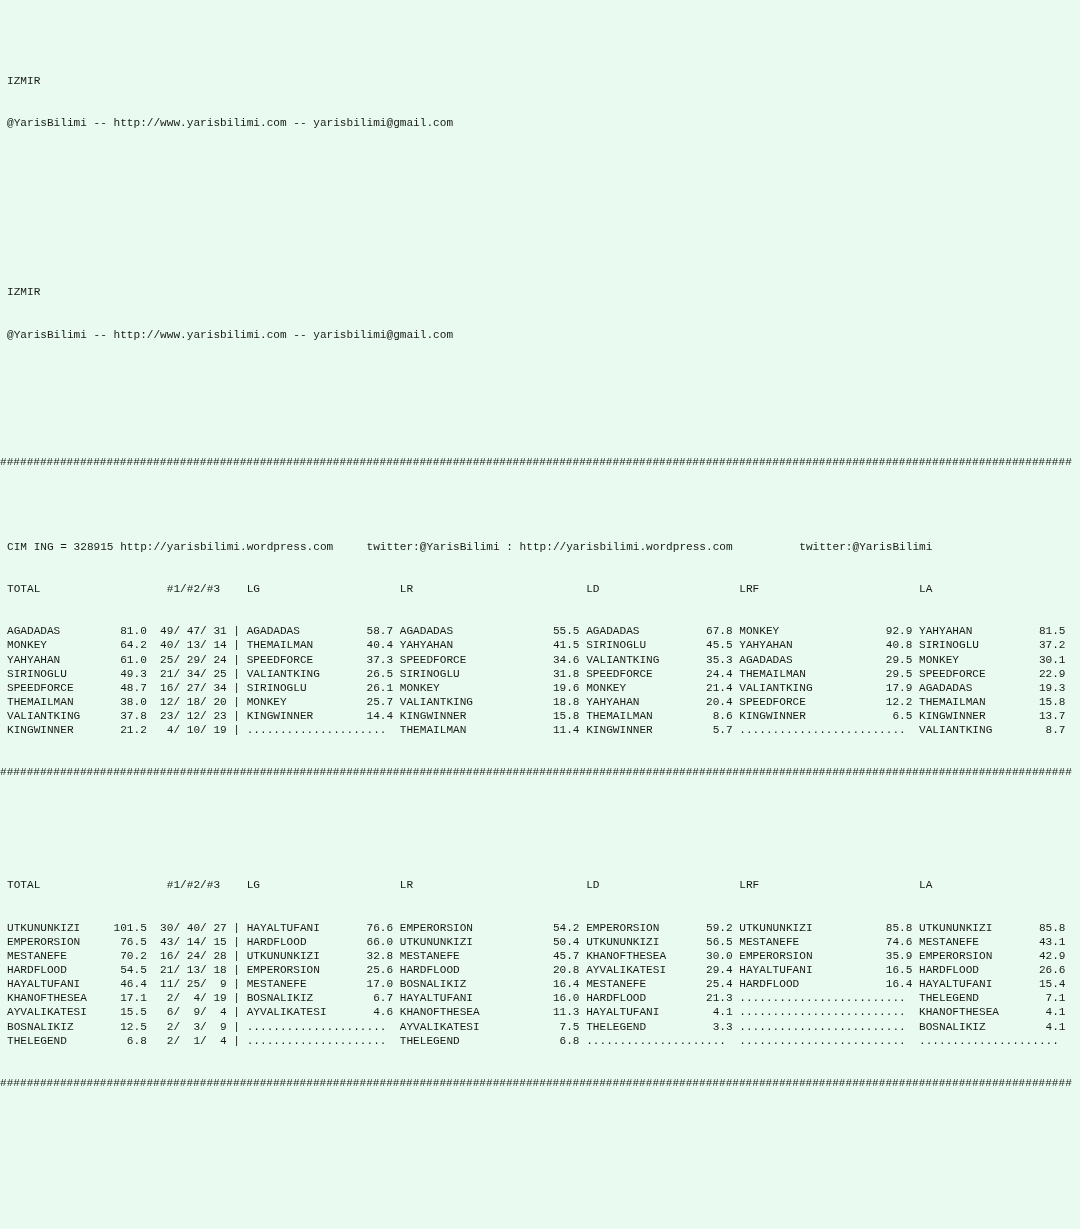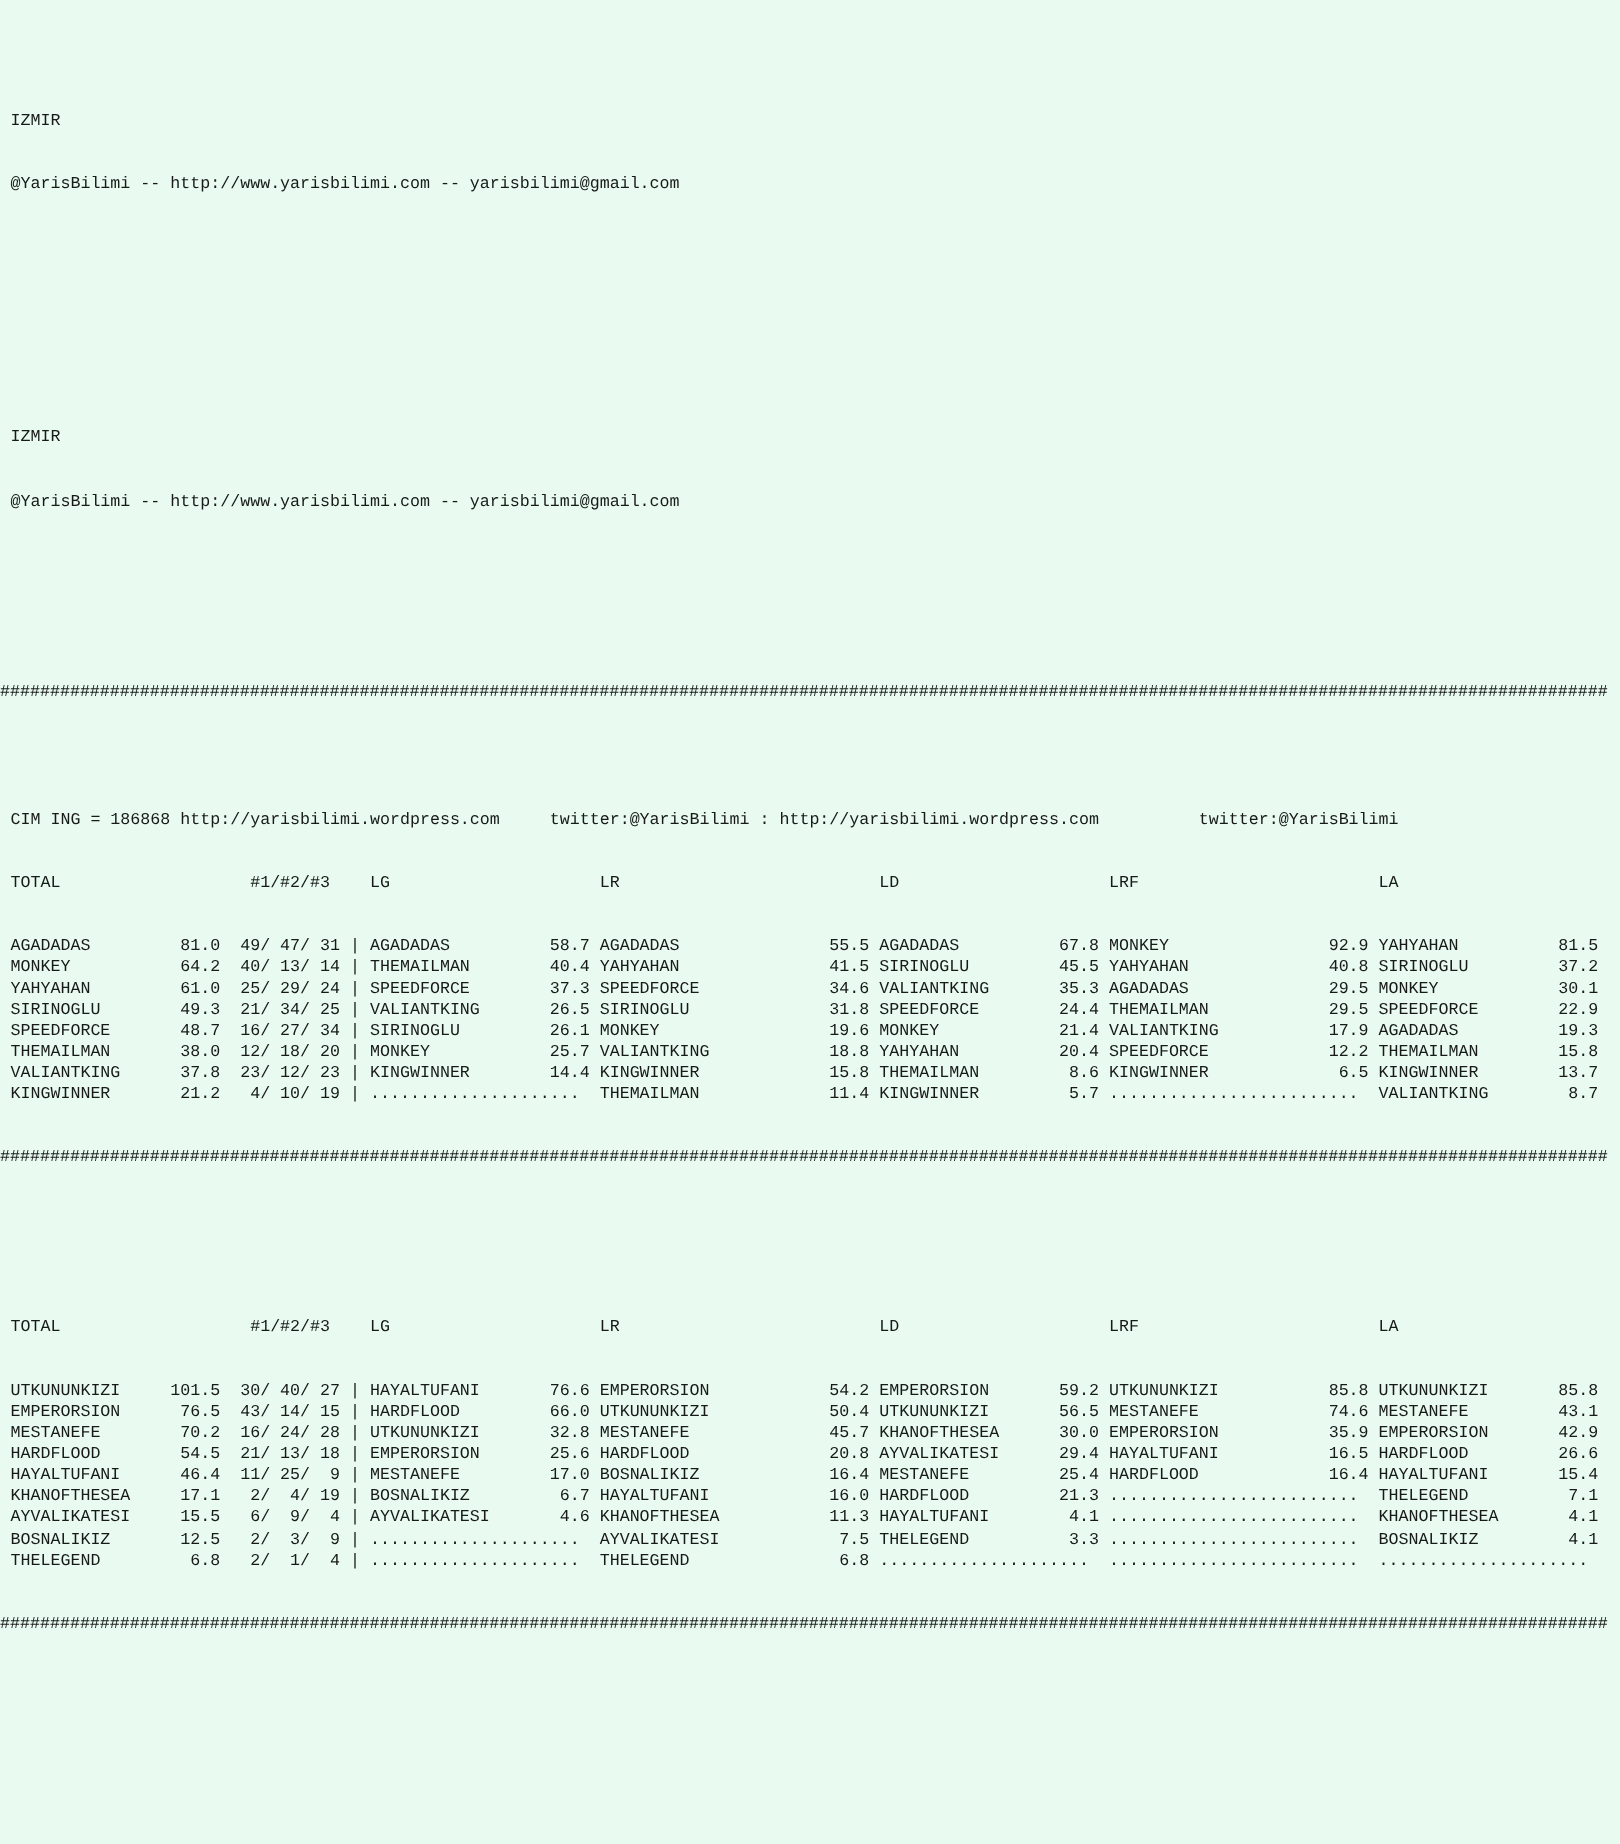--- a/index.html
+++ b/index.html
@@ -30,21 +30,21 @@
     <div class="line"></div>
     <div class="line"></div>
     <div class="line">IZMIR</div>
     <div class="line">@YarisBilimi -- http://www.yarisbilimi.com -- yarisbilimi@gmail.com</div>
     <div class="line"></div>
   </div>
 
   <div class="line sep">#################################################################################################################################################################</div>
 
   <section>
-    <div class="line">CIM ING = 186868 http://yarisbilimi.wordpress.com     twitter:@YarisBilimi : http://yarisbilimi.wordpress.com          twitter:@YarisBilimi</div>
+    <div class="line">CIM ING = 328915 http://yarisbilimi.wordpress.com     twitter:@YarisBilimi : http://yarisbilimi.wordpress.com          twitter:@YarisBilimi</div>
     <div class="line">TOTAL                   #1/#2/#3    LG                     LR                          LD                     LRF                        LA</div>
     <div><div class="line">AGADADAS         81.0  49/ 47/ 31 | AGADADAS          58.7 AGADADAS               55.5 AGADADAS          67.8 MONKEY                92.9 YAHYAHAN          81.5</div><div class="line">MONKEY           64.2  40/ 13/ 14 | THEMAILMAN        40.4 YAHYAHAN               41.5 SIRINOGLU         45.5 YAHYAHAN              40.8 SIRINOGLU         37.2</div><div class="line">YAHYAHAN         61.0  25/ 29/ 24 | SPEEDFORCE        37.3 SPEEDFORCE             34.6 VALIANTKING       35.3 AGADADAS              29.5 MONKEY            30.1</div><div class="line">SIRINOGLU        49.3  21/ 34/ 25 | VALIANTKING       26.5 SIRINOGLU              31.8 SPEEDFORCE        24.4 THEMAILMAN            29.5 SPEEDFORCE        22.9</div><div class="line">SPEEDFORCE       48.7  16/ 27/ 34 | SIRINOGLU         26.1 MONKEY                 19.6 MONKEY            21.4 VALIANTKING           17.9 AGADADAS          19.3</div><div class="line">THEMAILMAN       38.0  12/ 18/ 20 | MONKEY            25.7 VALIANTKING            18.8 YAHYAHAN          20.4 SPEEDFORCE            12.2 THEMAILMAN        15.8</div><div class="line">VALIANTKING      37.8  23/ 12/ 23 | KINGWINNER        14.4 KINGWINNER             15.8 THEMAILMAN         8.6 KINGWINNER             6.5 KINGWINNER        13.7</div><div class="line">KINGWINNER       21.2   4/ 10/ 19 | .....................  THEMAILMAN             11.4 KINGWINNER         5.7 .........................  VALIANTKING        8.7</div></div>
     <div class="line sep">#################################################################################################################################################################</div>
   </section>
 
   <section>
     <div class="line">TOTAL                   #1/#2/#3    LG                     LR                          LD                     LRF                        LA</div>
     <div><div class="line">UTKUNUNKIZI     101.5  30/ 40/ 27 | HAYALTUFANI       76.6 EMPERORSION            54.2 EMPERORSION       59.2 UTKUNUNKIZI           85.8 UTKUNUNKIZI       85.8</div><div class="line">EMPERORSION      76.5  43/ 14/ 15 | HARDFLOOD         66.0 UTKUNUNKIZI            50.4 UTKUNUNKIZI       56.5 MESTANEFE             74.6 MESTANEFE         43.1</div><div class="line">MESTANEFE        70.2  16/ 24/ 28 | UTKUNUNKIZI       32.8 MESTANEFE              45.7 KHANOFTHESEA      30.0 EMPERORSION           35.9 EMPERORSION       42.9</div><div class="line">HARDFLOOD        54.5  21/ 13/ 18 | EMPERORSION       25.6 HARDFLOOD              20.8 AYVALIKATESI      29.4 HAYALTUFANI           16.5 HARDFLOOD         26.6</div><div class="line">HAYALTUFANI      46.4  11/ 25/  9 | MESTANEFE         17.0 BOSNALIKIZ             16.4 MESTANEFE         25.4 HARDFLOOD             16.4 HAYALTUFANI       15.4</div><div class="line">KHANOFTHESEA     17.1   2/  4/ 19 | BOSNALIKIZ         6.7 HAYALTUFANI            16.0 HARDFLOOD         21.3 .........................  THELEGEND          7.1</div><div class="line">AYVALIKATESI     15.5   6/  9/  4 | AYVALIKATESI       4.6 KHANOFTHESEA           11.3 HAYALTUFANI        4.1 .........................  KHANOFTHESEA       4.1</div><div class="line">BOSNALIKIZ       12.5   2/  3/  9 | .....................  AYVALIKATESI            7.5 THELEGEND          3.3 .........................  BOSNALIKIZ         4.1</div><div class="line">THELEGEND         6.8   2/  1/  4 | .....................  THELEGEND               6.8 .....................  .........................  ..................... </div></div>
     <div class="line sep">#################################################################################################################################################################</div>
   </section>

